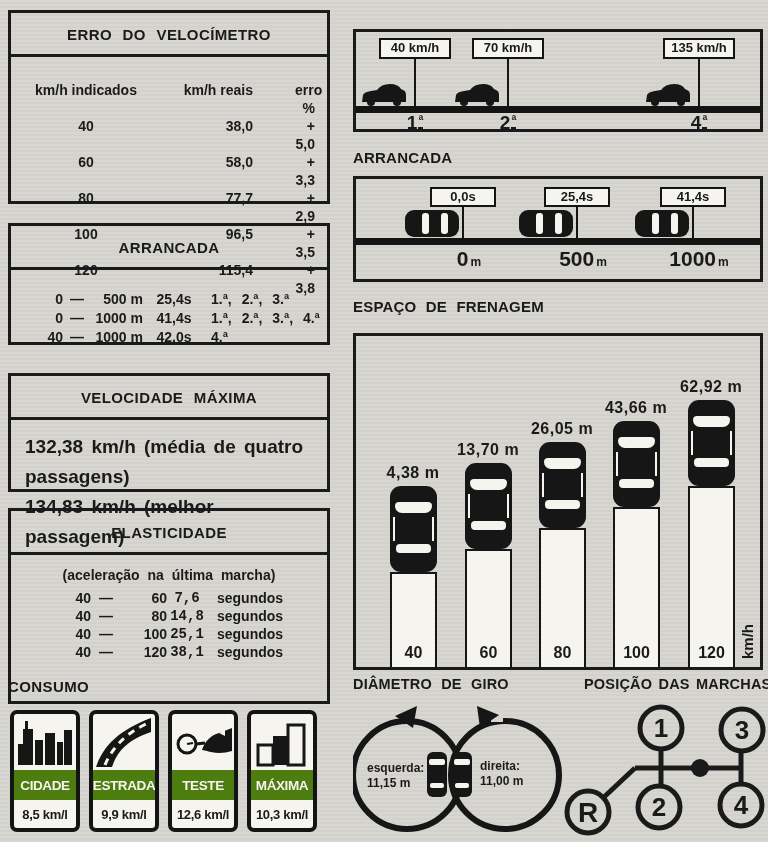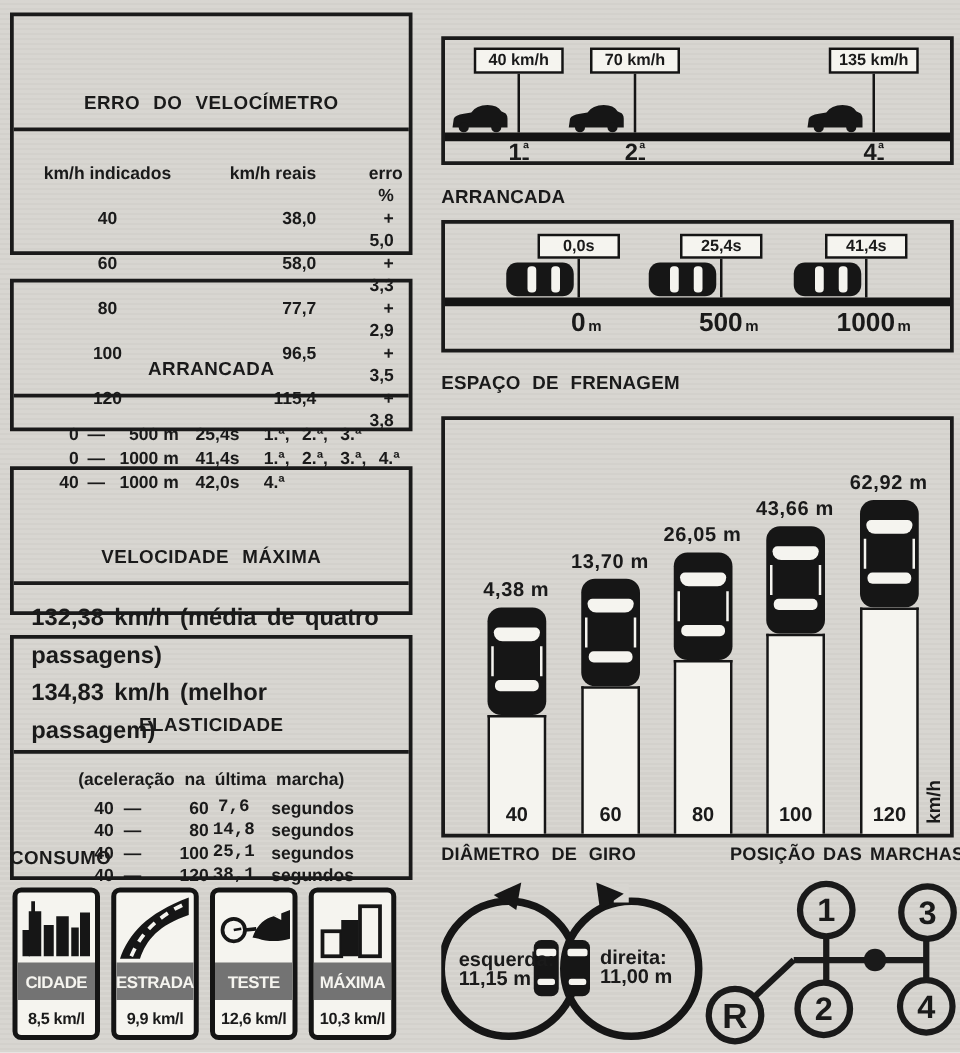--- a/index.html
+++ b/index.html
@@ -2,21 +2,21 @@
 <html><head>
 <meta charset="utf-8">
 <style>
   html,body{margin:0;padding:0;}
   .page{position:relative;width:768px;height:842px;background:#d7d5d0;overflow:hidden;
         font-family:"Liberation Sans",sans-serif;color:#1a1a1a;
         background-image:repeating-linear-gradient(0deg,rgba(255,255,255,.025) 0 2px,rgba(0,0,0,.02) 2px 4px);}
   
   .panel{position:absolute;left:8px;width:322px;border:3px solid #1a1a1a;box-sizing:border-box;}
   .panel-title{border-bottom:3px solid #1a1a1a;text-align:center;font-weight:bold;font-size:15px;
-               letter-spacing:.4px;word-spacing:6px;padding:13px 0 11px;margin-top:48px;}
+               letter-spacing:.4px;word-spacing:6px;padding:13px 0 11px;}
   #p-speedo{top:10px;height:194px;}
   #p-arr{top:223px;height:122px;}
   #p-vmax{top:373px;height:119px;}
   #p-elast{top:508px;height:196px;}
   .spd-body{padding-top:24px;}
   .spd-row{display:grid;grid-template-columns:150px 92px 68px;font-size:14px;font-weight:bold;line-height:18px;}
   .spd-row span:nth-child(1){text-align:center;}
   .spd-row span:nth-child(2){text-align:right;}
   .spd-row span:nth-child(3){text-align:right;padding-right:6px;margin-left:42px;}
   .arr-body{padding-top:20px;}
@@ -34,21 +34,21 @@
   .ela-row span:nth-child(3){text-align:right;}
   .ela-row span:nth-child(4){text-align:center;font-family:Liberation Mono, monospace;}
   .ela-row span:nth-child(5){text-align:left;padding-left:10px;}
   
   .consumo-title{position:absolute;left:8px;top:678px;font-size:15px;font-weight:bold;letter-spacing:.4px;}
   .ctile{position:absolute;top:710px;width:70px;height:122px;border:4px solid #141414;border-radius:7px;
          background:#f5f4ef;box-sizing:border-box;overflow:hidden;}
   #ct1{left:10px;} #ct2{left:89px;} #ct3{left:168px;} #ct4{left:247px;}
   .cpict{height:56px;position:relative;}
   .cpict svg{position:absolute;left:2px;top:2px;}
-  .clabel{height:30px;background:#737373;color:#f5f4ef;display:flex;align-items:center;justify-content:center;
+  .clabel{height:30px;background:#4d7c0f;color:#f5f4ef;display:flex;align-items:center;justify-content:center;
           font-weight:bold;font-size:13.5px;letter-spacing:-.4px;}
   .cval{height:28px;display:flex;align-items:center;justify-content:center;font-weight:bold;font-size:13px;letter-spacing:-.3px;}
   
   .rtitle{position:absolute;font-weight:bold;font-size:15px;letter-spacing:.2px;word-spacing:5px;white-space:nowrap;}
   #t-alc{left:353px;top:3px;} #t-arrd{left:353px;top:149px;} #t-fren{left:353px;top:298px;}
   #t-giro{left:353px;top:676px;font-size:14.5px;} #t-pos{left:584px;top:676px;font-size:14.5px;word-spacing:2px;}
   .rbox{position:absolute;left:353px;width:410px;border:3px solid #1a1a1a;box-sizing:border-box;}
   #box-alc{top:29px;height:103px;} #box-arrd{top:176px;height:106px;} #box-fren{top:333px;height:337px;}
   .road{position:absolute;left:0;right:0;background:#141414;}
   
@@ -85,21 +85,21 @@
   .car-v .ws{position:absolute;left:5px;right:5px;top:16px;height:11px;background:#f5f4ef;border-radius:4px 4px 7px 7px;}
   .car-v .rw{position:absolute;left:6px;right:6px;top:58px;height:9px;background:#f5f4ef;border-radius:4px;}
   .car-v .sl{position:absolute;top:31px;height:24px;width:2px;background:#f5f4ef;}
   .car-v .sl.l{left:3px;} .car-v .sl.r{right:3px;}
   .fval{position:absolute;left:0;bottom:calc(var(--h) + 90px);width:120px;text-align:center;
         font-size:16px;font-weight:bold;letter-spacing:.5px;}
   .kmh-vert{position:absolute;right:4px;bottom:8px;writing-mode:vertical-rl;transform:rotate(180deg);
             font-size:15px;font-weight:bold;}
   
   .giro-wrap{position:absolute;left:353px;top:695px;width:215px;height:147px;}
-  .giro-label{position:absolute;font-size:16px;font-weight:bold;line-height:15px;}
+  .giro-label{position:absolute;font-size:12px;font-weight:bold;line-height:15px;}
   #gl-left{left:14px;top:66px;} #gl-right{left:127px;top:64px;}
   .car-vs{position:absolute;width:20px;height:45px;background:#161616;border-radius:6px;}
   .car-vs .ws{position:absolute;left:2px;right:2px;top:7px;height:6px;background:#f5f4ef;border-radius:2px;}
   .car-vs .rw{position:absolute;left:3px;right:3px;top:31px;height:5px;background:#f5f4ef;border-radius:2px;}
   #gcar1{left:74px;top:57px;} #gcar2{left:99px;top:57px;}
   
   .pos-wrap{position:absolute;left:564px;top:695px;width:204px;height:147px;}
   .pos-wrap text{font-family:"Liberation Sans",sans-serif;font-weight:600;fill:#1a1a1a;}
 </style>
 </head>

